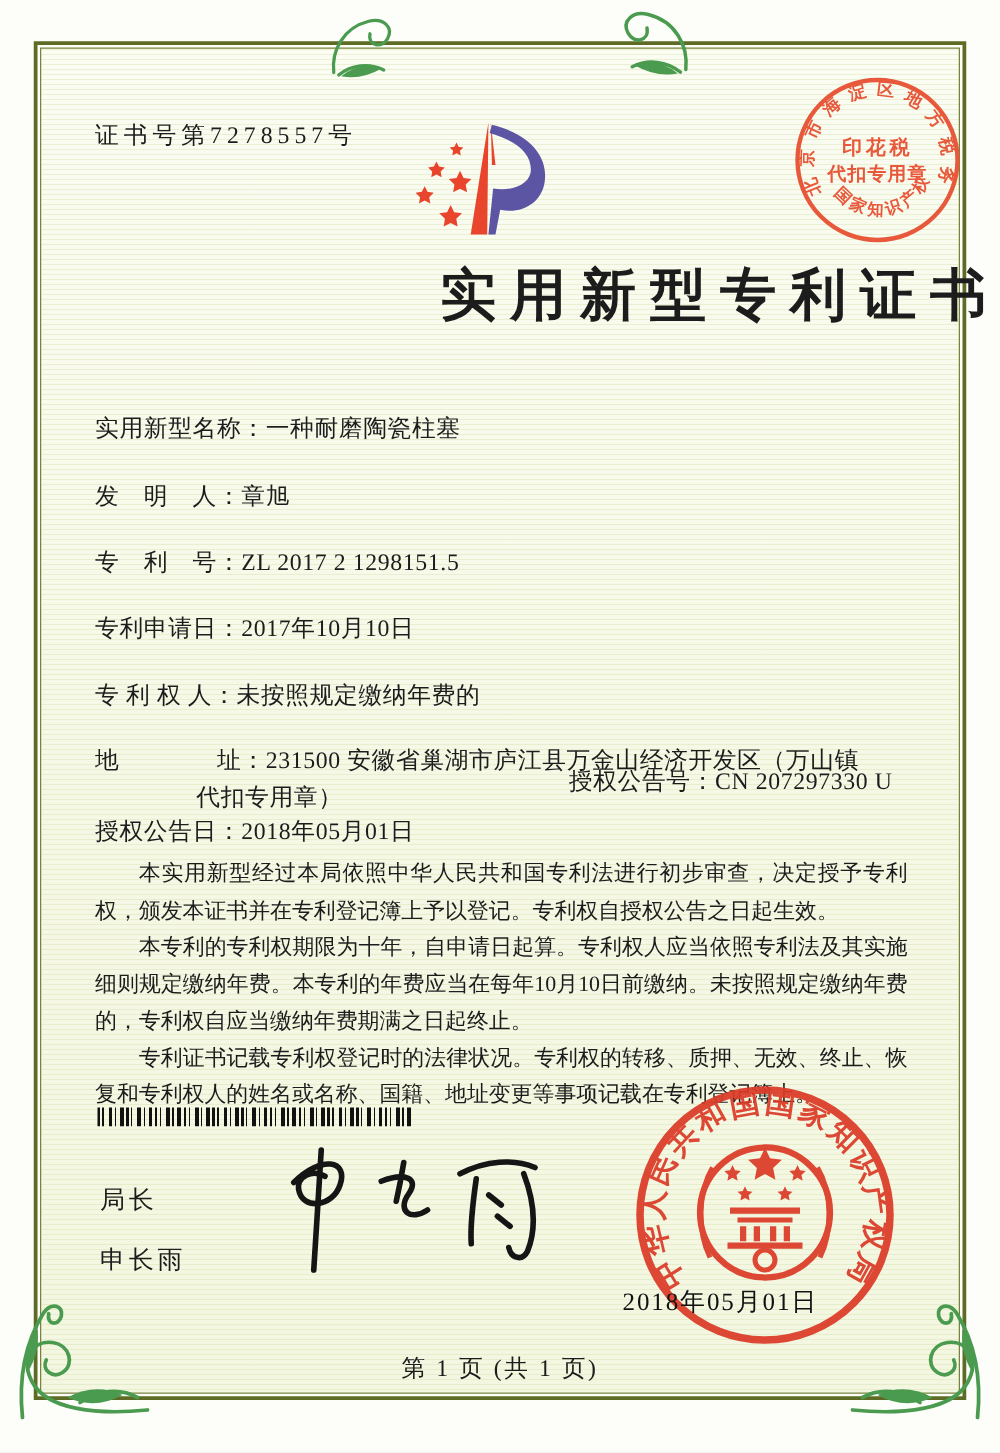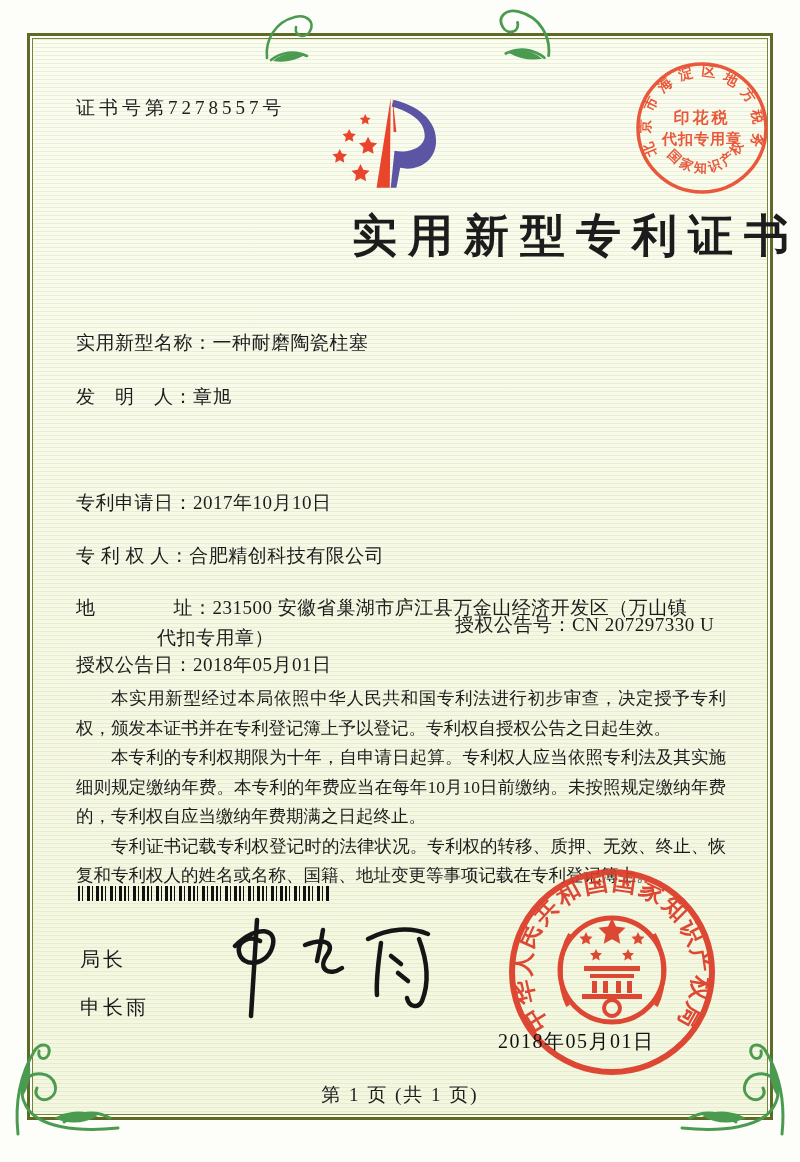--- a/index.html
+++ b/index.html
@@ -142,22 +142,23 @@
       <textPath href="#stampBottomArc" startOffset="6" textLength="108">国家知识产权局</textPath>
     </text>
     <text x="69" y="64" text-anchor="middle" font-size="16" letter-spacing="3" fill="#e8583a" font-weight="bold" font-family="'Liberation Serif','DejaVu Serif',serif">印花税</text>
     <text x="69" y="85" text-anchor="middle" font-size="15" letter-spacing="1" fill="#e8583a" font-weight="bold" font-family="'Liberation Serif','DejaVu Serif',serif">代扣专用章</text>
   </svg>
 
   <div class="title">实用新型专利证书</div>
 
   <div class="field" style="top:384px"><span>发　明　人：</span><span>章旭</span></div>
   <div class="field" style="top:330px"><span>实用新型名称：</span><span>一种耐磨陶瓷柱塞</span></div>
+  <div class="field" style="top:437px"><span>专　利　号：</span><span>ZL 2017 2 1298151.5</span></div>
   <div class="field" style="top:490px"><span>专利申请日：</span><span>2017年10月10日</span></div>
-  <div class="field" style="top:543px"><span>专 利 权 人：</span><span>合肥精创科技有限公司</span></div>
+  <div class="field" style="top:543px"><span>专 利 权 人：</span><span>未按照规定缴纳年费的</span></div>
   <div class="field" style="top:595px"><span>地　　　　址：</span><span>231500 安徽省巢湖市庐江县万金山经济开发区（万山镇</span></div>
   <div class="addr-value" style="top:625px">代扣专用章）</div>
   <div class="field" style="top:652px"><span>授权公告日：</span><span>2018年05月01日</span></div>
   <div class="grant-no-field" style="top:612px"><span>授权公告号：</span><span>CN 207297330 U</span></div>
 
   <div class="body-text">
     <p>本实用新型经过本局依照中华人民共和国专利法进行初步审查，决定授予专利权，颁发本证书并在专利登记簿上予以登记。专利权自授权公告之日起生效。</p>
     <p>本专利的专利权期限为十年，自申请日起算。专利权人应当依照专利法及其实施细则规定缴纳年费。本专利的年费应当在每年10月10日前缴纳。未按照规定缴纳年费的，专利权自应当缴纳年费期满之日起终止。</p>
     <p>专利证书记载专利权登记时的法律状况。专利权的转移、质押、无效、终止、恢复和专利权人的姓名或名称、国籍、地址变更等事项记载在专利登记簿上。</p>
   </div>

